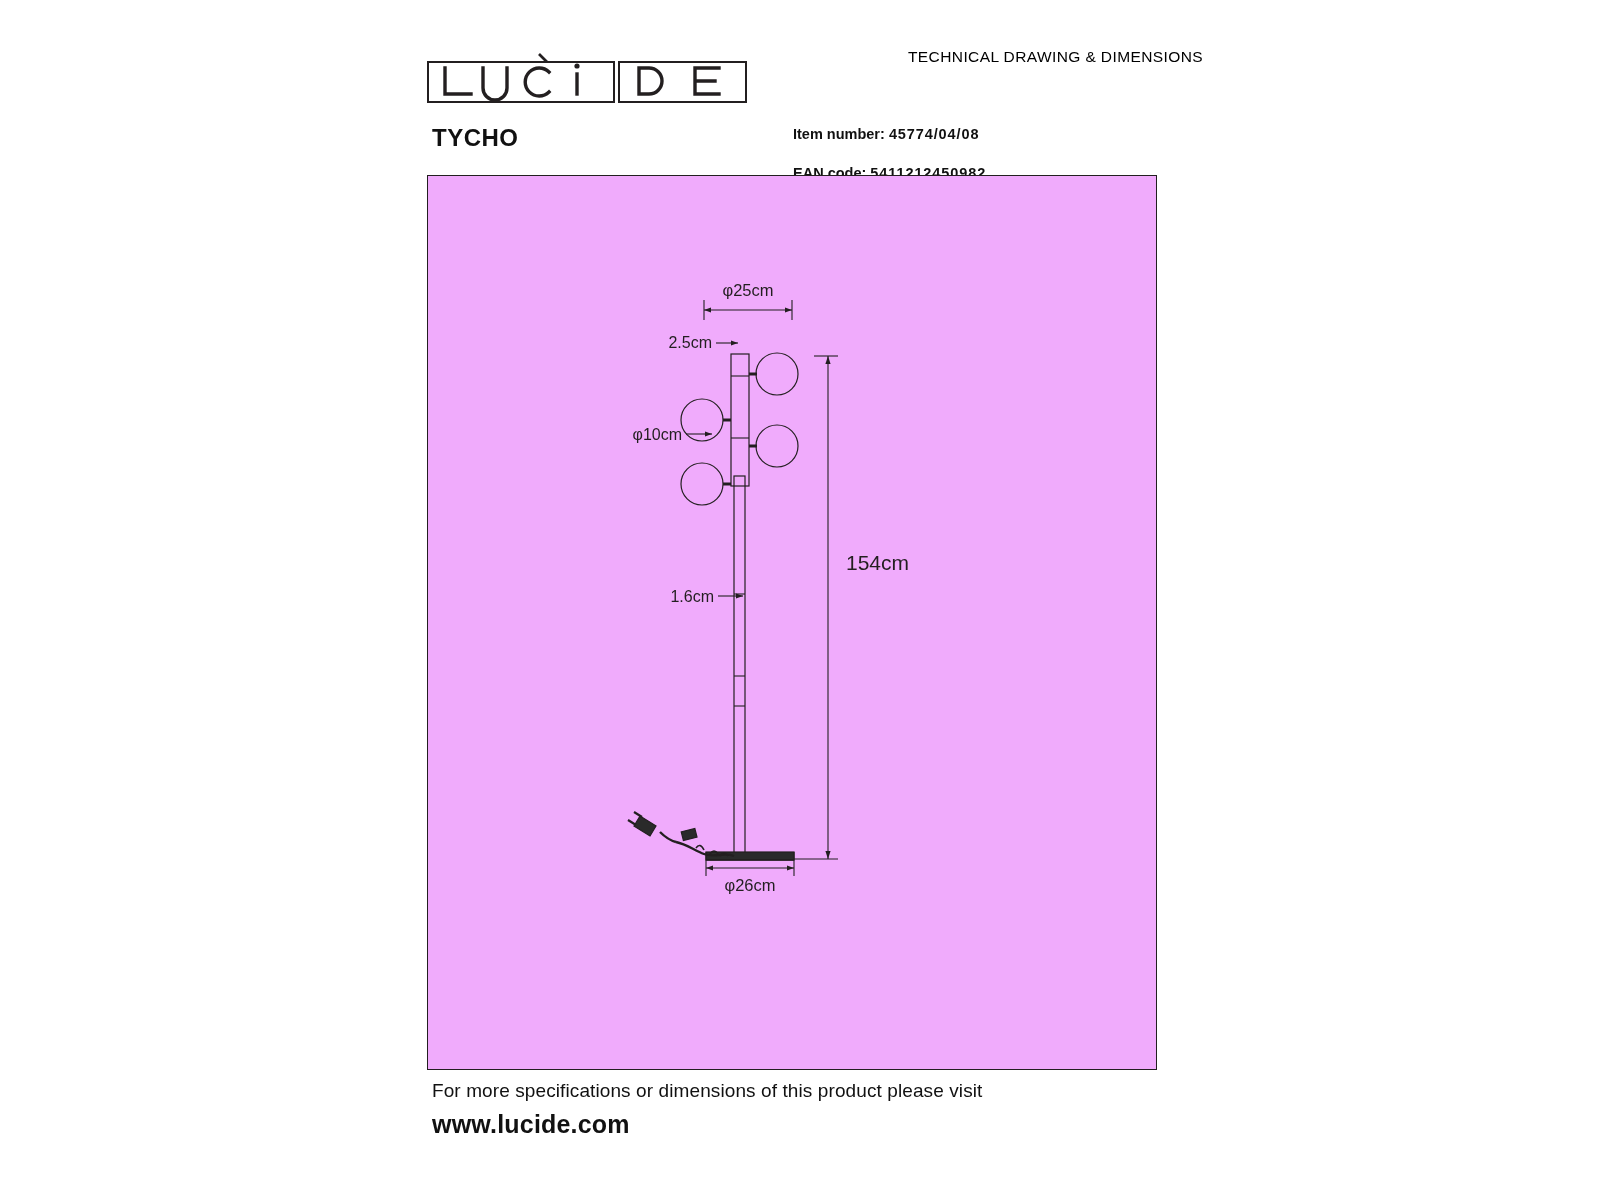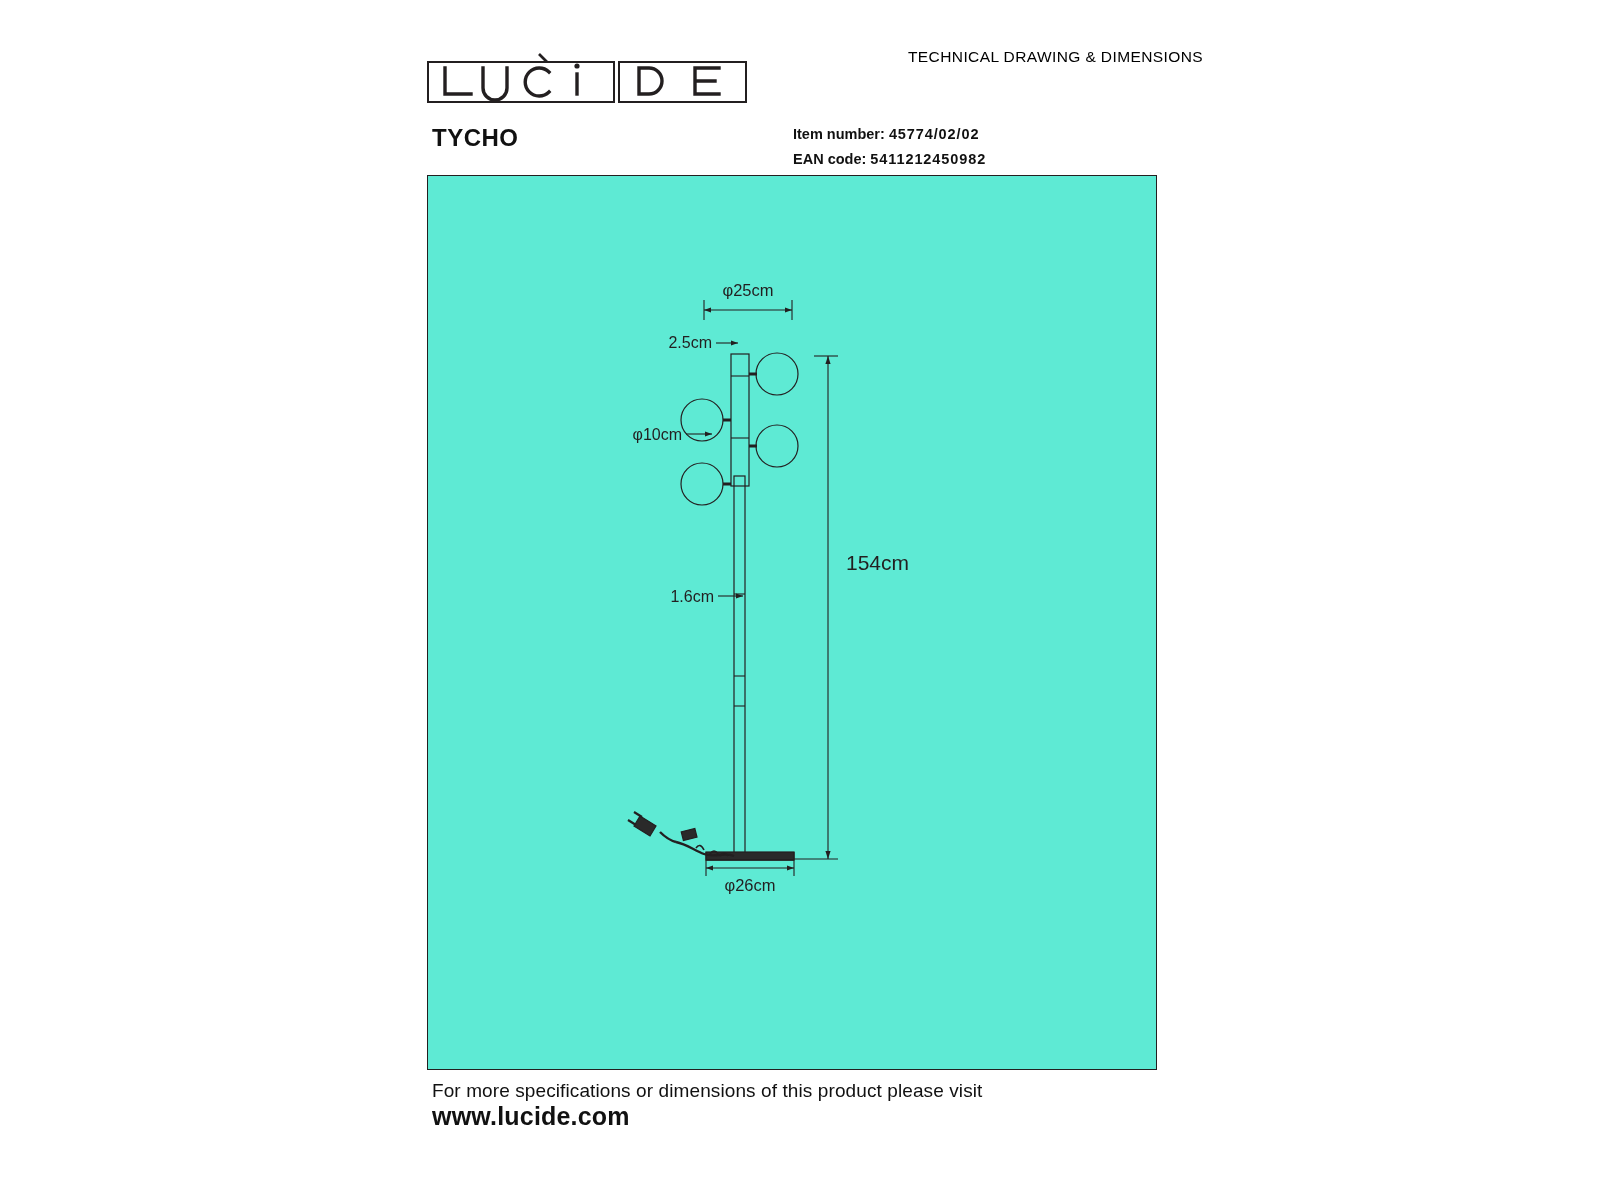--- a/index.html
+++ b/index.html
@@ -50,52 +50,53 @@
     position: absolute;
     left: 793px;
     top: 124px;
     font-size: 14.5px;
     line-height: 21px;
     color: #111;
     white-space: nowrap;
   }
   .meta .lbl { font-weight: bold; }
   .meta .val { font-weight: bold; letter-spacing: 0.9px; }
-  .meta .row2 { margin-top: 4px; }
+  .meta .row2 { margin-top: 18px; }
 
   
   .frame {
     position: absolute;
     left: 427px;
     top: 175px;
     width: 730px;
     height: 895px;
     border: 1px solid #231f20;
     box-sizing: border-box;
-    background: #5eead4;
+    background: #f0abfc;
   }
   .drawing {
     position: absolute;
     inset: 0;
   }
 
   
   .footer {
     position: absolute;
     left: 432px;
     top: 1080px;
     width: 760px;
   }
   .footer-line1 {
     font-size: 19px;
     font-weight: normal;
     color: #111;
     letter-spacing: 0.1px;
   }
   .footer-line2 {
+    margin-top: 8px;
     font-size: 25px;
     font-weight: bold;
     color: #111;
     letter-spacing: 0.2px;
   }
 
   text { font-family: "Liberation Sans", sans-serif; }
 </style>
 </head>
 <body>
@@ -124,21 +125,21 @@
   </svg>
 </div>
 
 <div class="header-note">TECHNICAL DRAWING &amp; DIMENSIONS</div>
 
 <div class="product-title">TYCHO</div>
 
 <div class="meta">
   <div class="row1">
     <span class="lbl">Item number:</span>
-    <span class="val">45774/02/02</span>
+    <span class="val">45774/04/08</span>
   </div>
   <div class="row2">
     <span class="lbl">EAN code:</span>
     <span class="val">5411212450982</span>
   </div>
 </div>
 
 <div class="frame">
   <svg class="drawing" width="730" height="895" viewBox="0 0 730 895">
 

